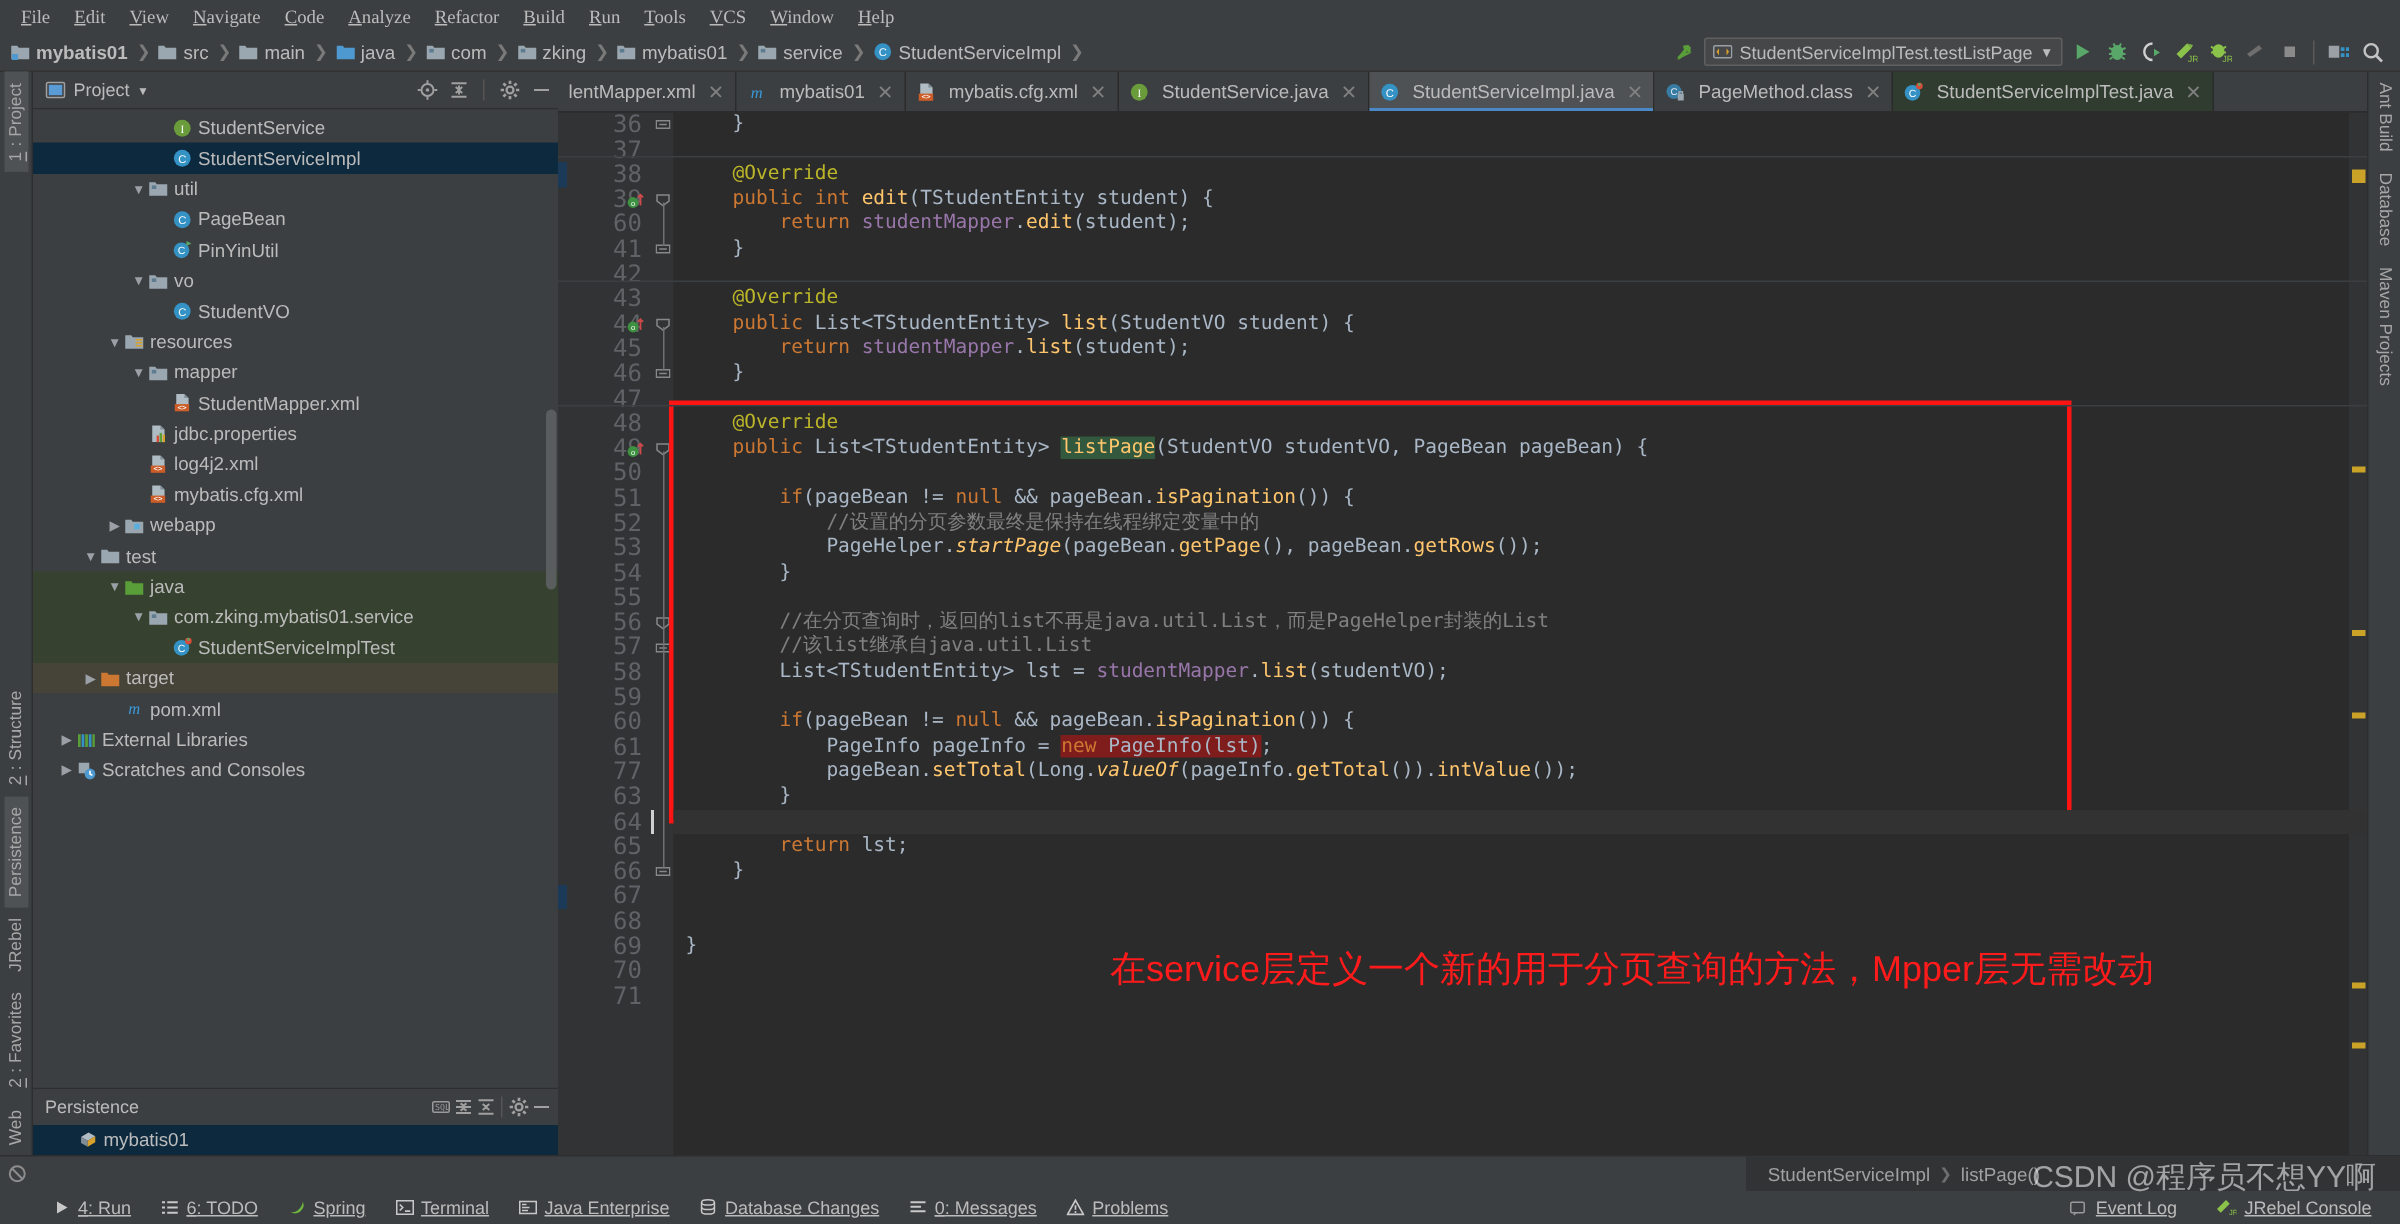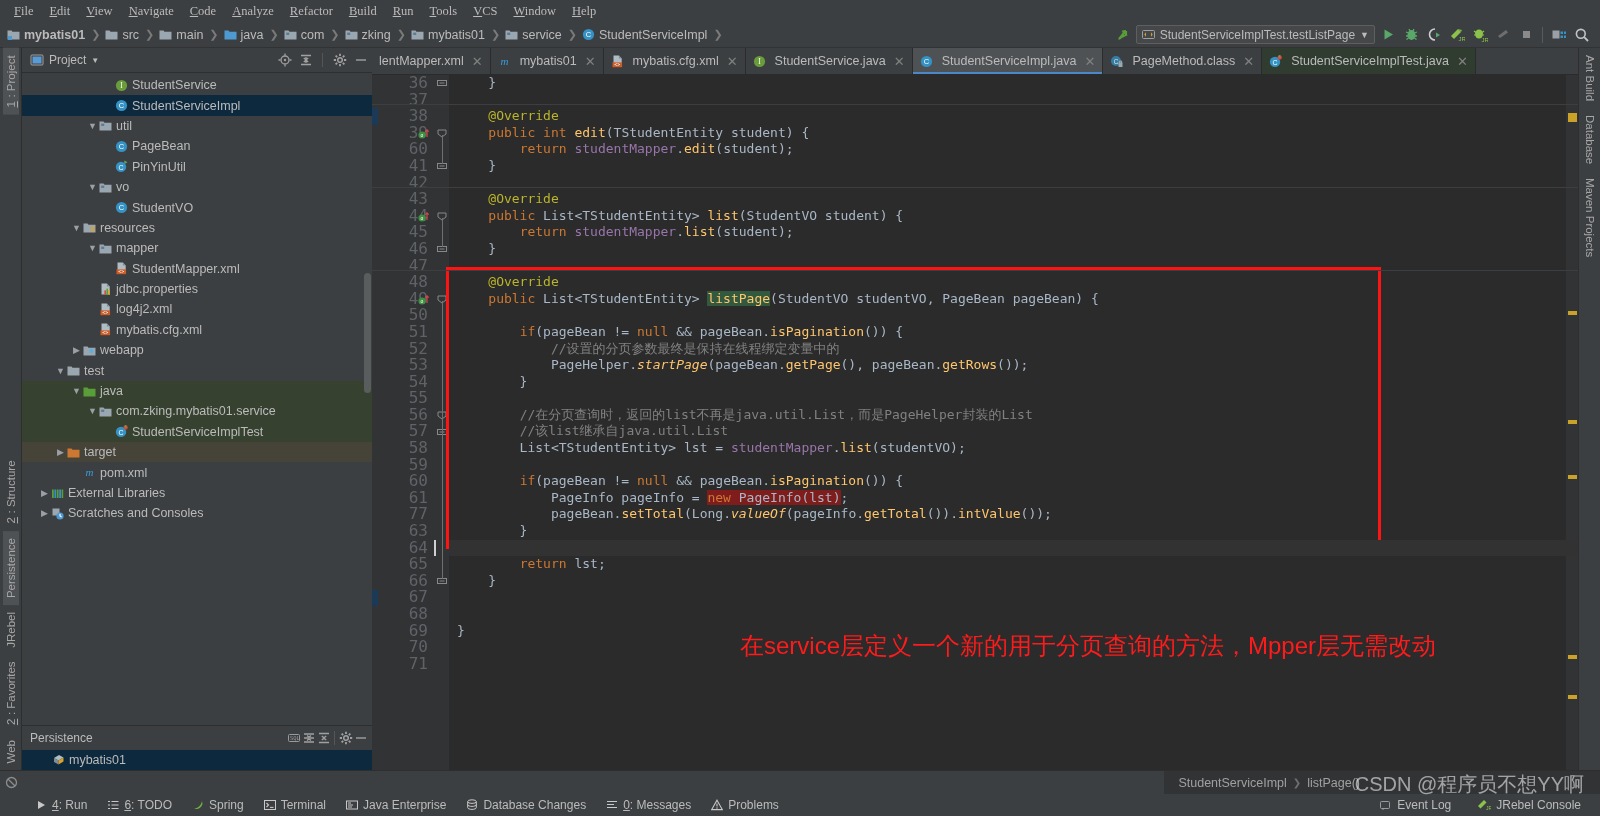--- a/index.html
+++ b/index.html
@@ -89,21 +89,21 @@
   .rmark{ position:absolute; right:1px; width:9px; height:3px; background:#c9a227;}
 
   
   .rstrip{ width:22px; background:#3c3f41; display:flex; flex-direction:column; align-items:center;
            border-left:1px solid #2e2e2e; flex:0 0 22px;}
 
   
   .statusrow{ height:24px; background:#3c3f41; display:flex; align-items:center; flex:0 0 24px; border-top:1px solid #2e2e2e;}
   .bcrumb{ display:flex; align-items:center; gap:6px; color:#a0a0a0; font-size:12.5px;}
   .toolwin{ height:22px; background:#3c3f41; display:flex; align-items:center; gap:2px; padding-left:26px; flex:0 0 22px;}
-  .twbtn{ display:flex; align-items:center; gap:5px; padding:2px 9px; font-size:12px; color:#bbbbbb; white-space:nowrap;}
+  .twbtn{ display:flex; align-items:center; gap:5px; padding:2px 9px; font-size:12px; color:#bbbbbb; white-space:nowrap;text-decoration:underline;}
   .twbtn u{ text-decoration:underline;}
   .watermark{ position:absolute; right:16px; bottom:18px; font-size:20px; color:rgba(255,255,255,0.55); white-space:nowrap; }
   svg{ display:block; }
 </style>
 </head>
 <body>
 
 <div class="ide">
 
   <div class="menubar" id="menubar">

